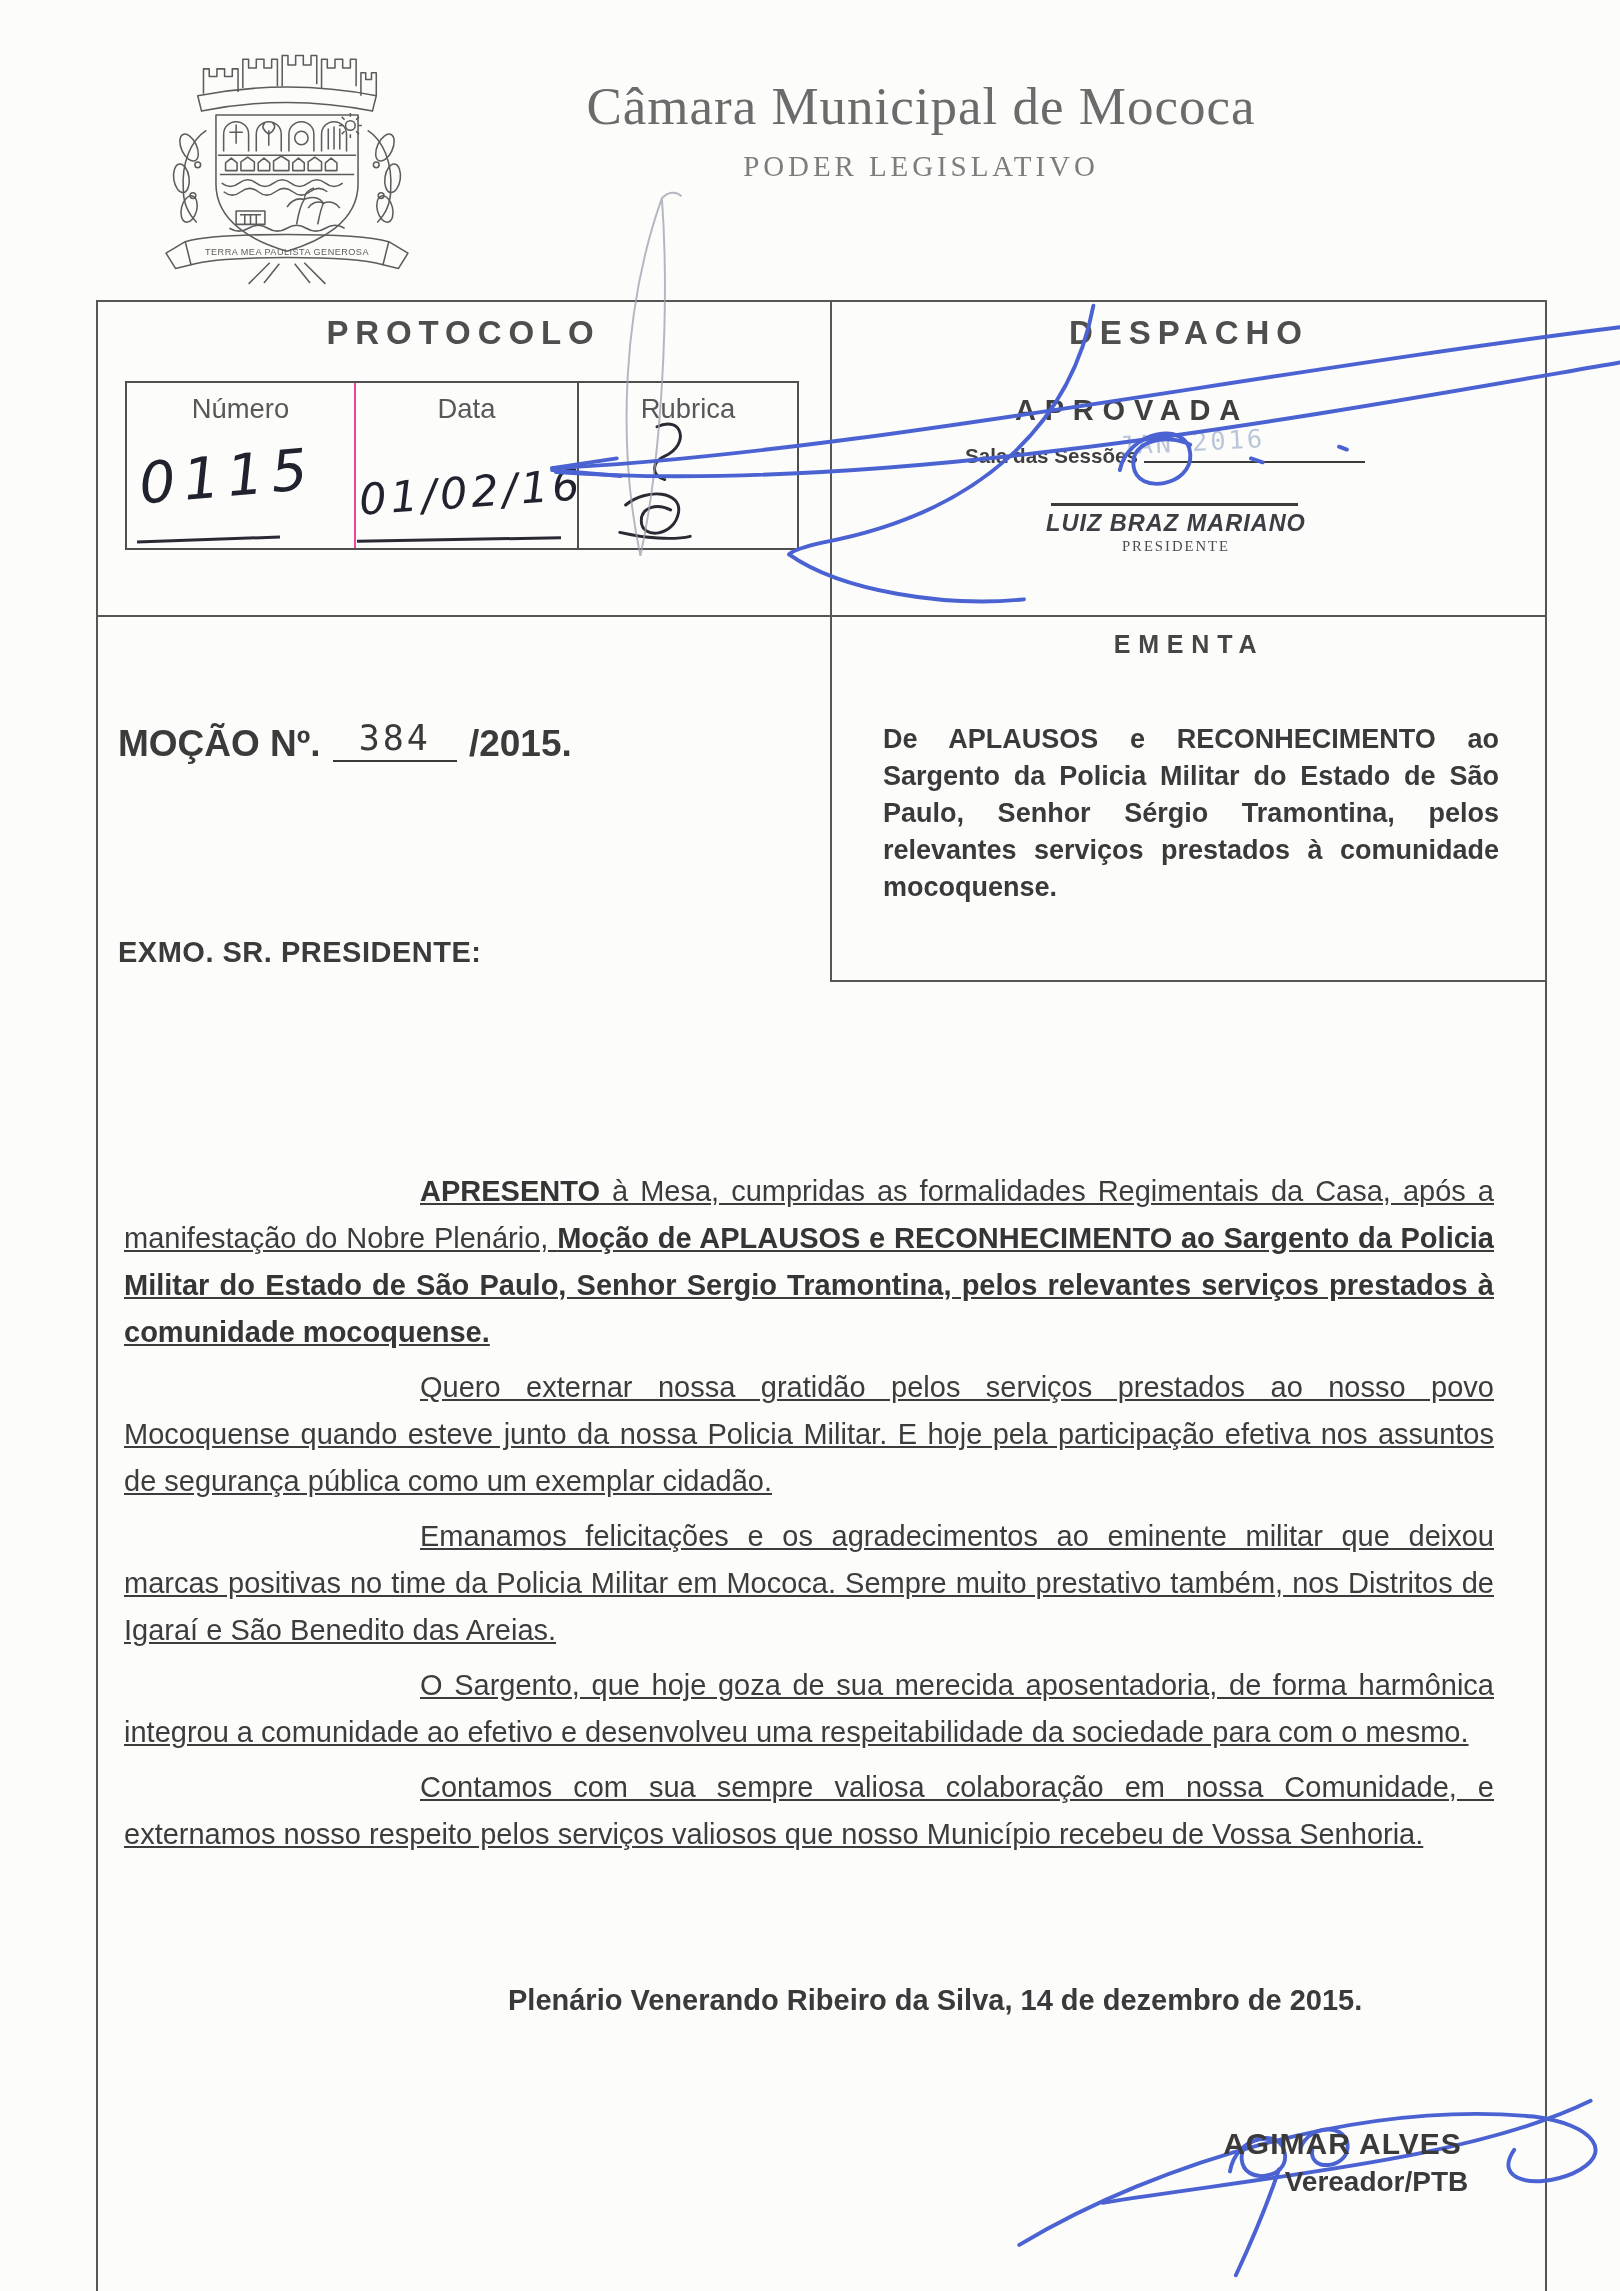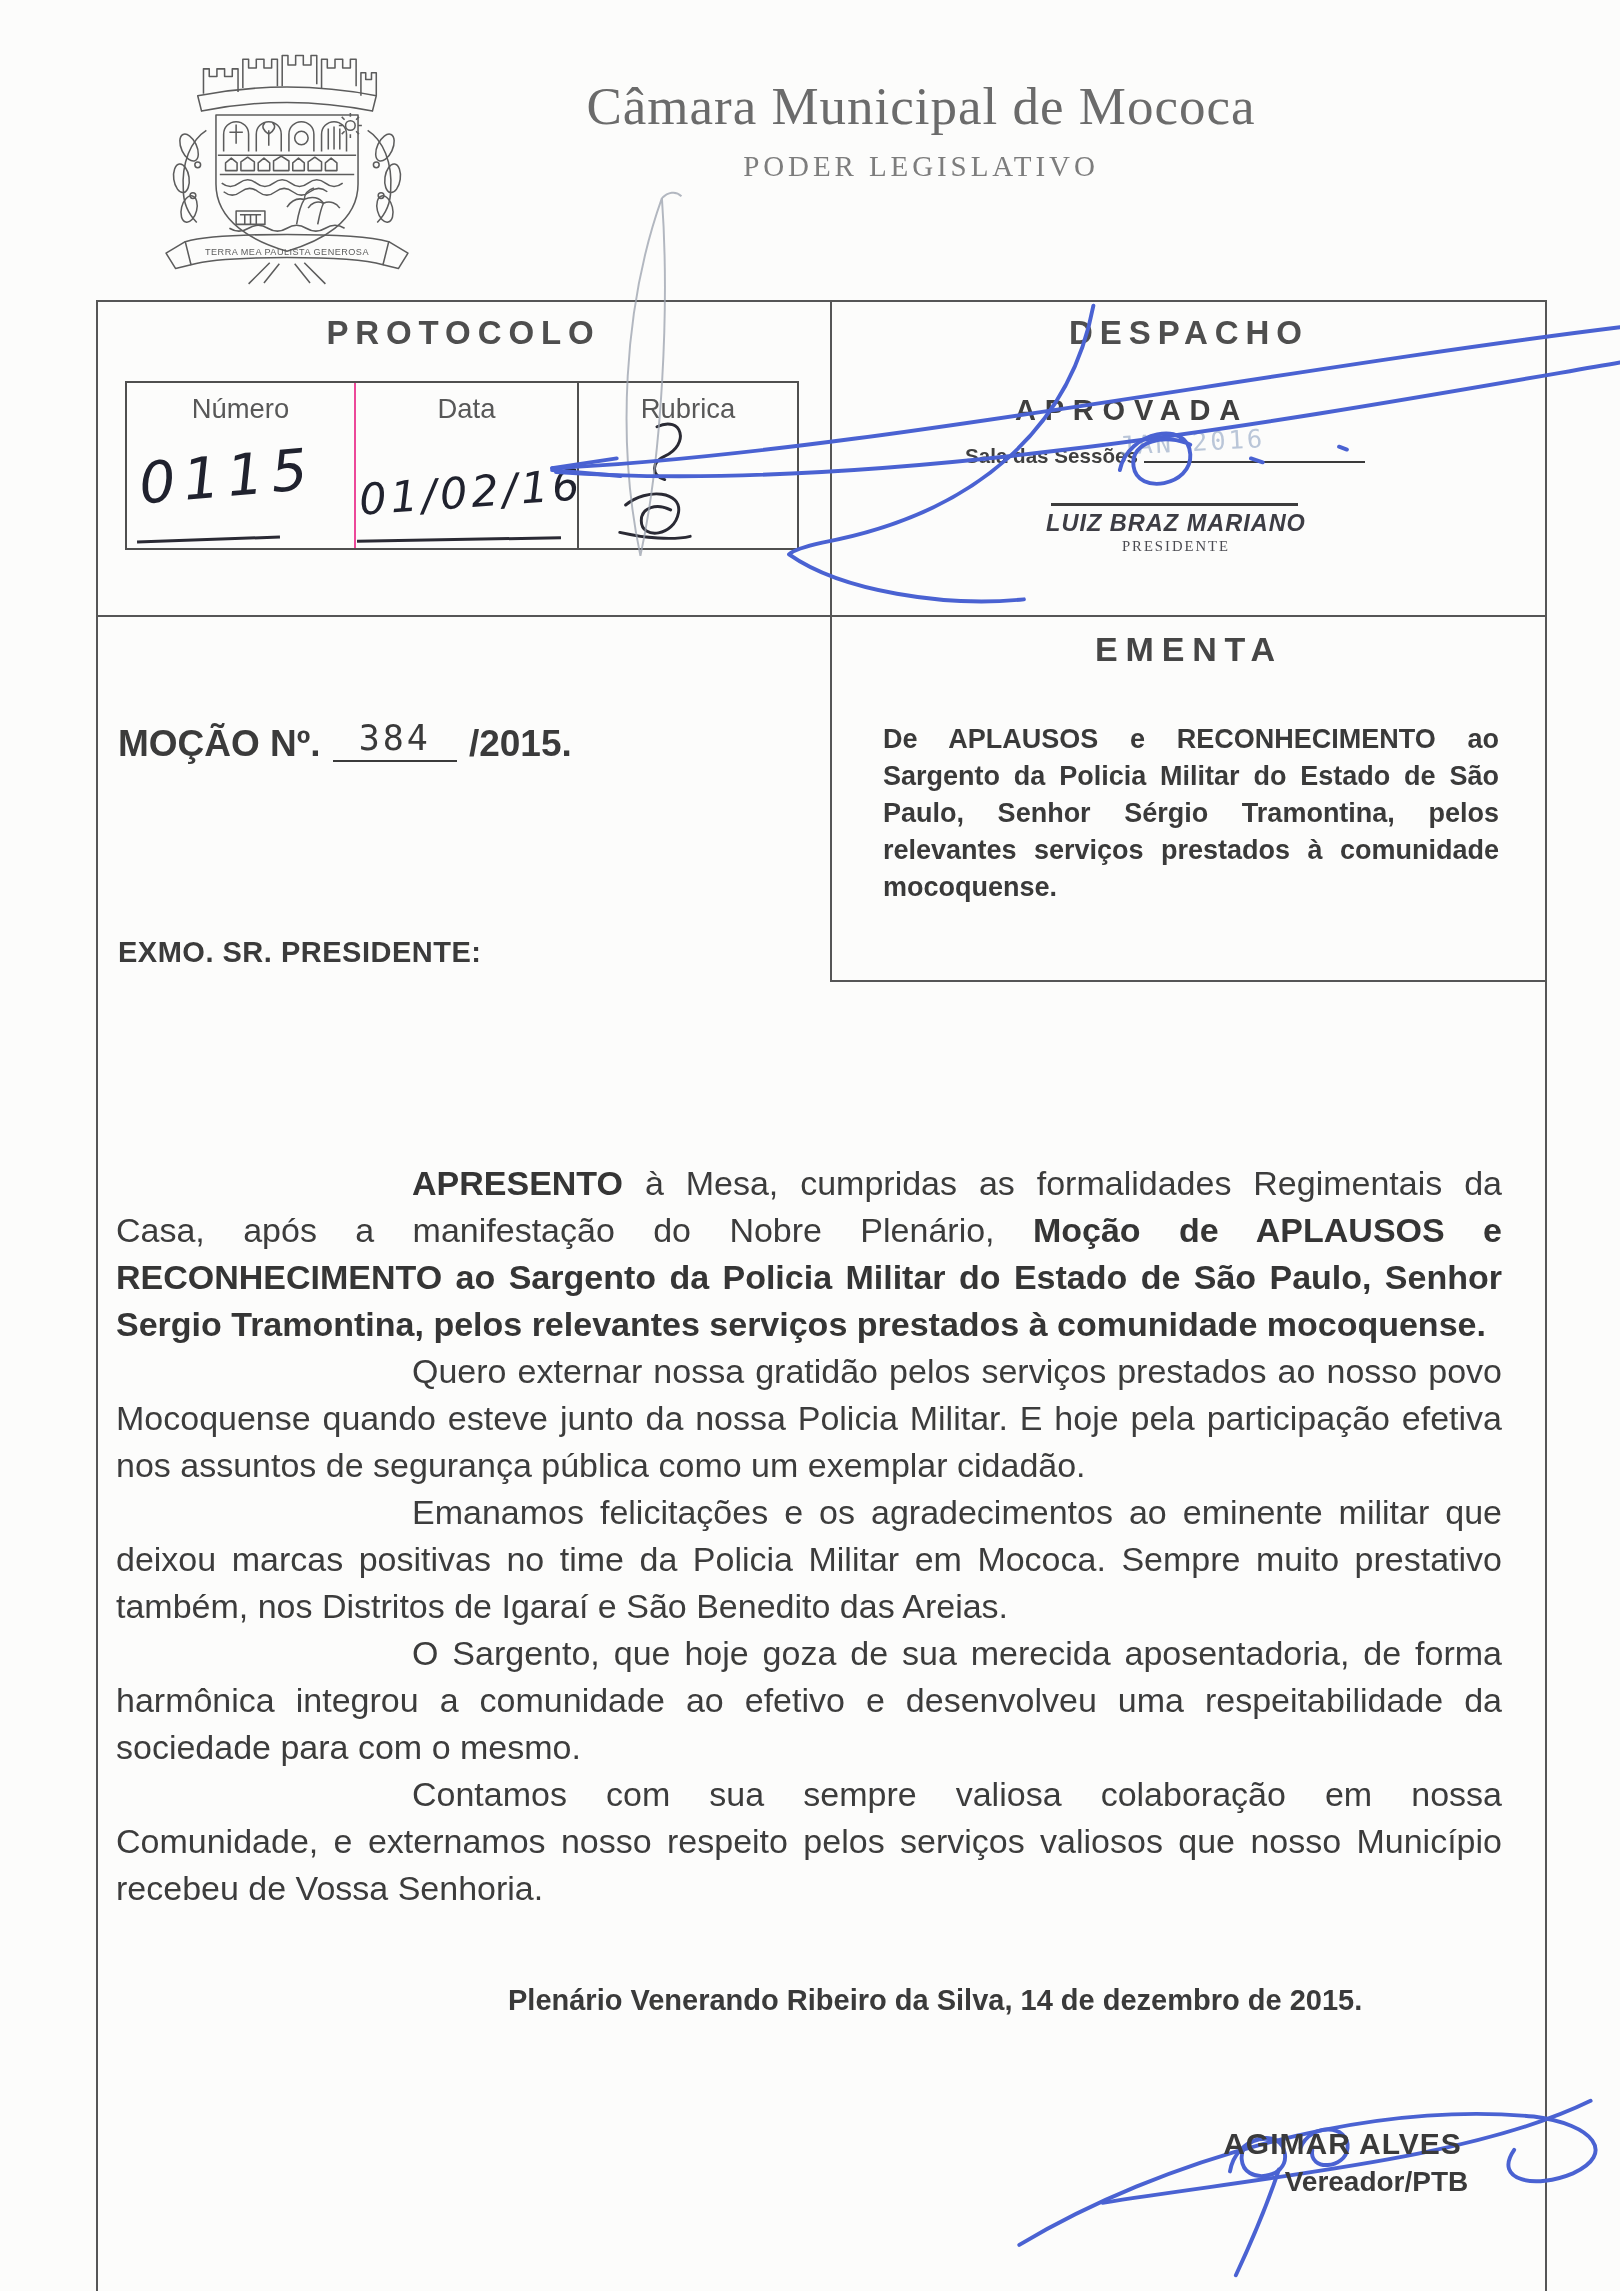--- a/index.html
+++ b/index.html
@@ -53,30 +53,30 @@
   .pres-role{left:1019px;top:538px;width:314px;text-align:center;font-size:14.7px;color:#4b4b52;letter-spacing:2px;font-family:Liberation Serif, serif;}
   .despacho-sign{left:510px;top:292px;width:1111px;height:323px;pointer-events:none;}
 
   
   .mocao{left:118px;top:723px;white-space:nowrap;}
   .mocao-label,.mocao-suffix{font-weight:bold;font-size:37px;color:#3b3b3b;}
   .mocao-number{display:inline-block;min-width:116px;text-align:center;border-bottom:2.9px solid #3b3b3b;
                 font-family:"DejaVu Sans Mono",monospace;font-size:35px;color:#3a3a3a;letter-spacing:2.9px;
                 padding:0 3.9px 2px;margin:0 7.8px;position:relative;top:-5.9px;}
   .ementa-title{left:831px;top:630px;width:716px;text-align:center;font-weight:bold;
-                font-size:34px;letter-spacing:7.8px;color:#464646;}
+                font-size:25px;letter-spacing:7.8px;color:#464646;}
   .ementa-text{left:883px;top:721px;width:616px;font-size:27px;font-weight:bold;line-height:37px;
                text-align:justify;color:#3a3a3a;}
 
   .salutation{left:118px;top:936px;font-weight:bold;font-size:29px;color:#3b3b3b;letter-spacing:0.5px;}
 
   
   .body-text{left:116px;top:1160px;width:1386px;}
-  .body-text p{margin:0;font-size:34px;line-height:47px;color:#3c3c3c;
-               text-indent:296px;text-align:justify;}
+  .body-text p{margin:8px;font-size:29px;line-height:47px;color:#3c3c3c;
+               text-indent:296px;text-align:justify;text-decoration:underline;}
   .body-text b{color:#353535;}
 
   .place-date{left:508px;top:1984px;font-weight:bold;font-size:29px;color:#3a3a3a;white-space:nowrap;}
 
   
   .sig-svg{left:985px;top:2044px;width:635px;height:245px;pointer-events:none;}
   .sig-name{left:1181px;top:2127px;width:323px;text-align:center;font-weight:bold;font-size:30px;
             color:#3a3a3a;letter-spacing:1px;}
   .sig-role{left:1215px;top:2166px;width:323px;text-align:center;font-weight:bold;font-size:28px;color:#3a3a3a;}
 

